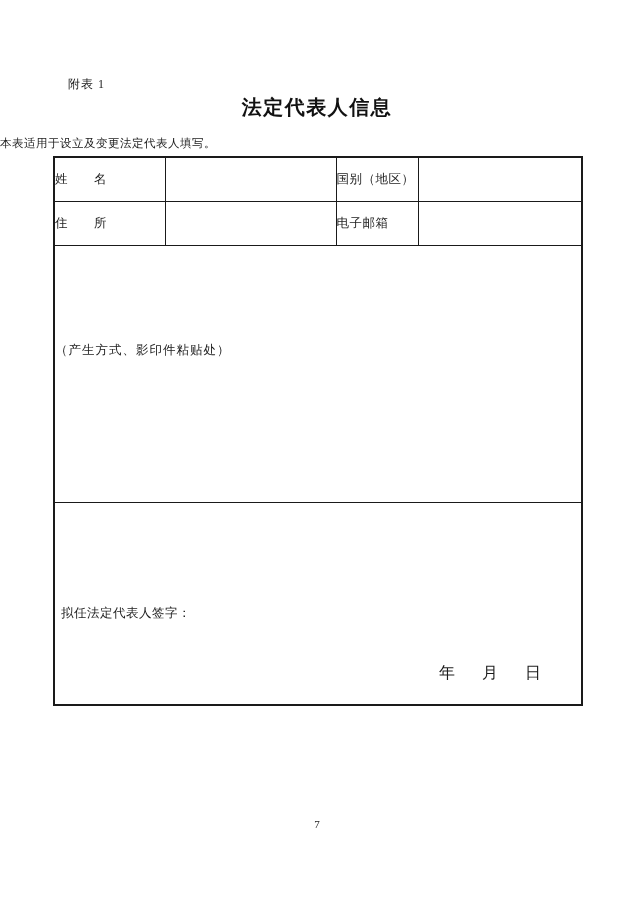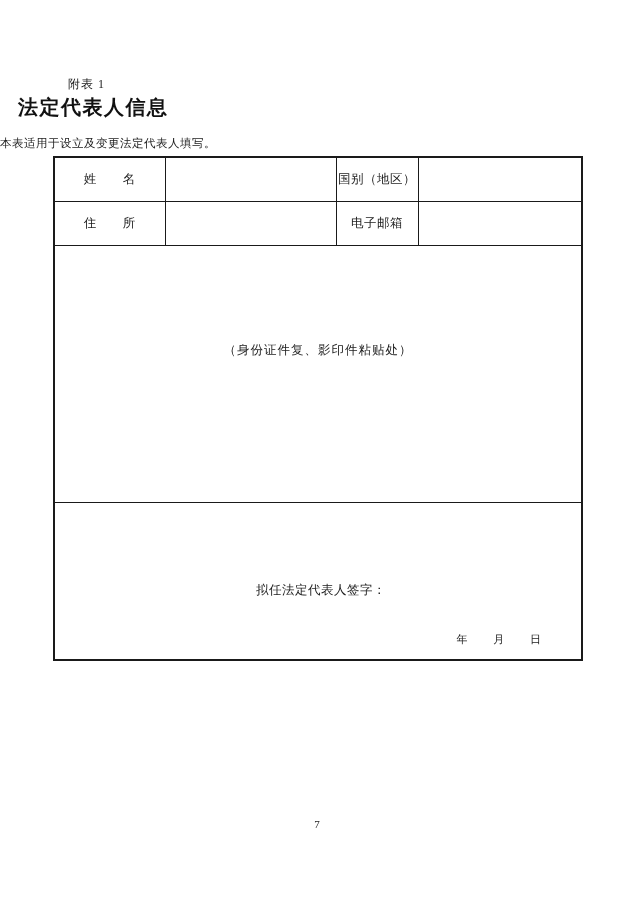--- a/index.html
+++ b/index.html
@@ -17,77 +17,75 @@
   }
   .appendix-label {
     position: absolute;
     left: 68px; top: 76px;
     font-size: 12px;
     letter-spacing: 1px;
   }
   .doc-title {
     position: absolute;
     left: 0; top: 94px; width: 100%;
-    text-align: left;
+    text-align: center;
     font-family: "Liberation Sans", sans-serif;
     font-weight: bold;
     font-size: 20px;
     letter-spacing: 1.5px;
     color: #111111;
-    padding-left: 18px;
   }
   .doc-subtitle {
     position: absolute;
     left: 0; top: 136px; width: 100%;
     font-size: 11.5px;
     letter-spacing: 0.5px;
   }
   table.form-table {
     position: absolute;
     left: 53px; top: 156px;
     width: 528px;
     border-collapse: collapse;
     table-layout: fixed;
     border: 2px solid #1a1a1a;
   }
   table.form-table td {
     border: 1px solid #1a1a1a;
     font-size: 12.5px;
-    text-align: center;
     vertical-align: middle;
     letter-spacing: 0.5px;
     overflow: hidden;
   }
   tr.field-row { height: 44px; }
   td.checkbox-cell {
     font-size: 11.5px;
     letter-spacing: 0;
     white-space: nowrap;
   }
   .cb { display: inline-block; margin: 0 3px; }
   .cb .cb-box { margin-right: 1px; }
   tr.photo-row { height: 257px; }
   td.photo-cell .paste-hint {
     position: relative;
     top: -23px;
     font-size: 12.5px;
     letter-spacing: 1px;
   }
-  tr.sign-row { height: 158px; }
+  tr.sign-row { height: 203px; }
   td.sign-cell {
     text-align: left;
     vertical-align: top;
     position: relative;
     padding: 20px 0 0 6px;
   }
   .sign-label { font-size: 12.5px; letter-spacing: 0.5px; }
   .date-line {
     position: absolute;
-    right: 40px; bottom: 12px;
-    font-size: 11px;
+    right: 40px; bottom: 20px;
+    font-size: 16px;
     letter-spacing: 0;
   }
   .date-line span { margin-left: 23px; }
   .date-line span:first-child { margin-left: 0; }
   .page-number {
     position: absolute;
     left: 0; top: 818px; width: 100%;
     text-align: center;
     font-size: 11px;
   }
@@ -118,21 +116,21 @@
         <td></td>
       </tr>
       <tr class="field-row">
         <td>住　　所</td>
         <td></td>
         <td>电子邮箱</td>
         <td></td>
       </tr>
       <tr class="photo-row">
         <td class="photo-cell" colspan="4">
-          <span class="paste-hint">（身份证件复、影印件粘贴处）</span>
+          <span class="paste-hint">（产生方式、影印件粘贴处）</span>
         </td>
       </tr>
       <tr class="sign-row">
         <td class="sign-cell" colspan="4">
           <span class="sign-label">拟任法定代表人签字：</span>
           <div class="date-line">
             <span>年</span>
             <span>月</span>
             <span>日</span>
           </div>

